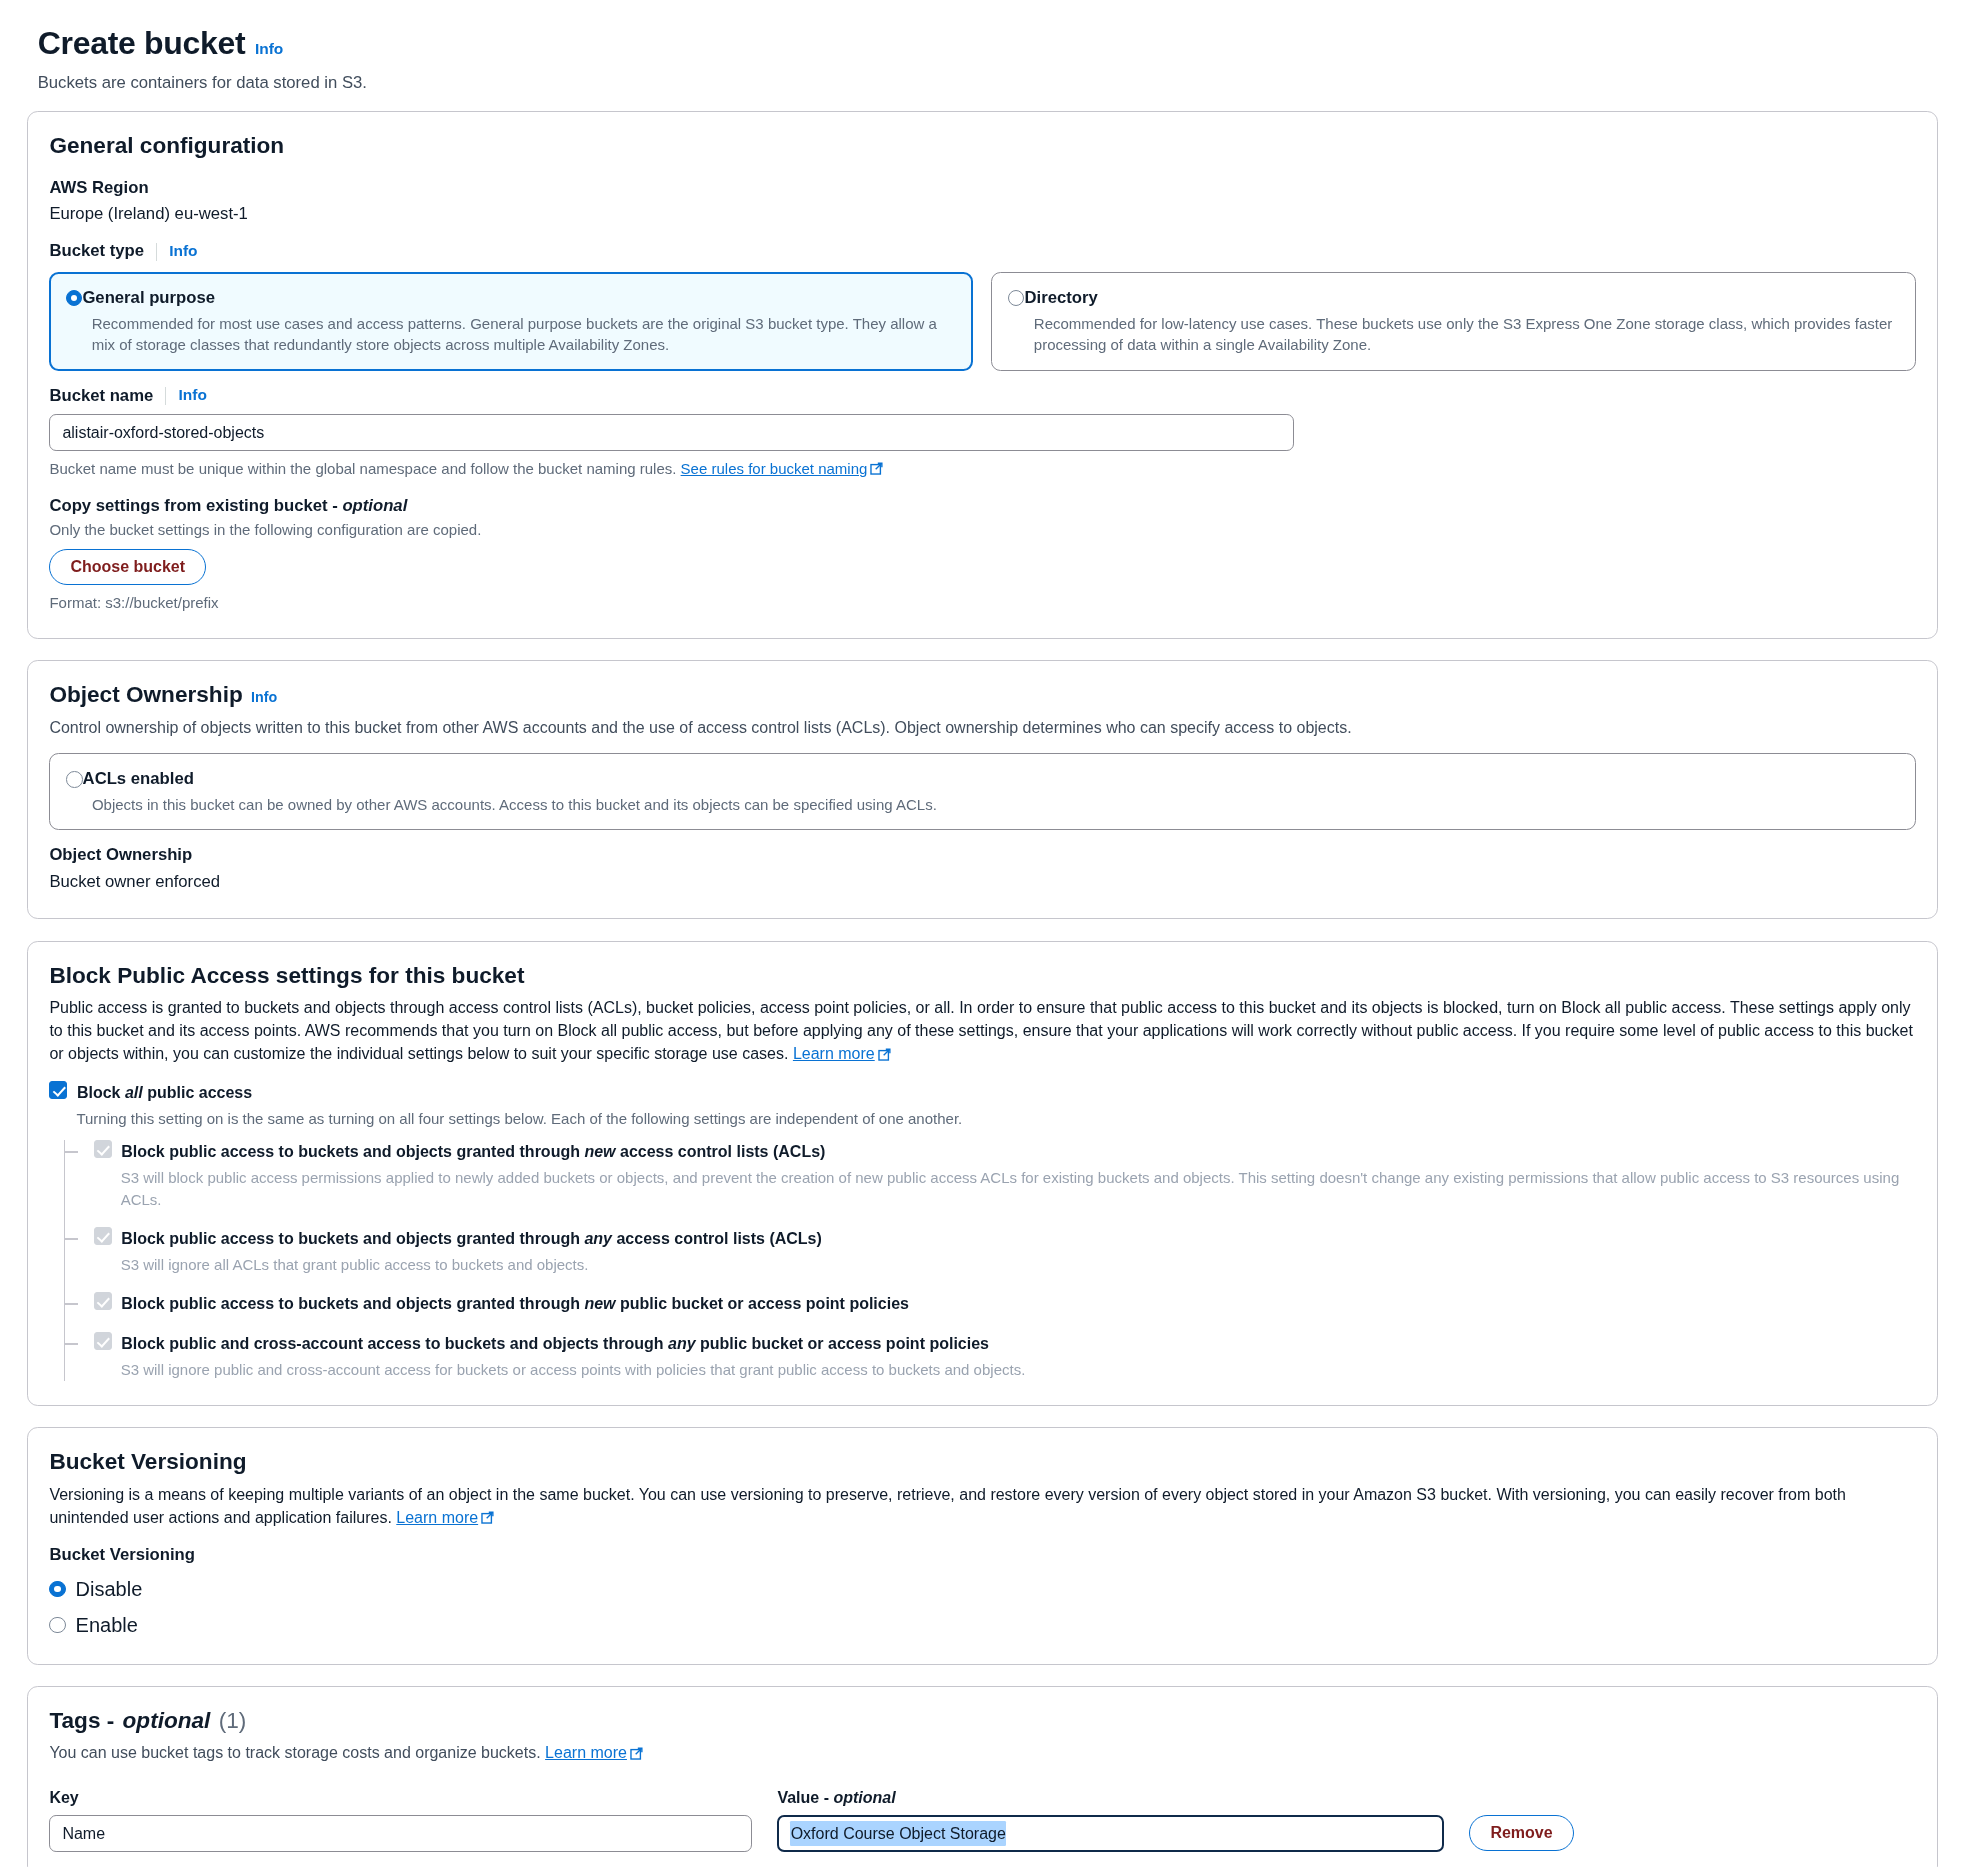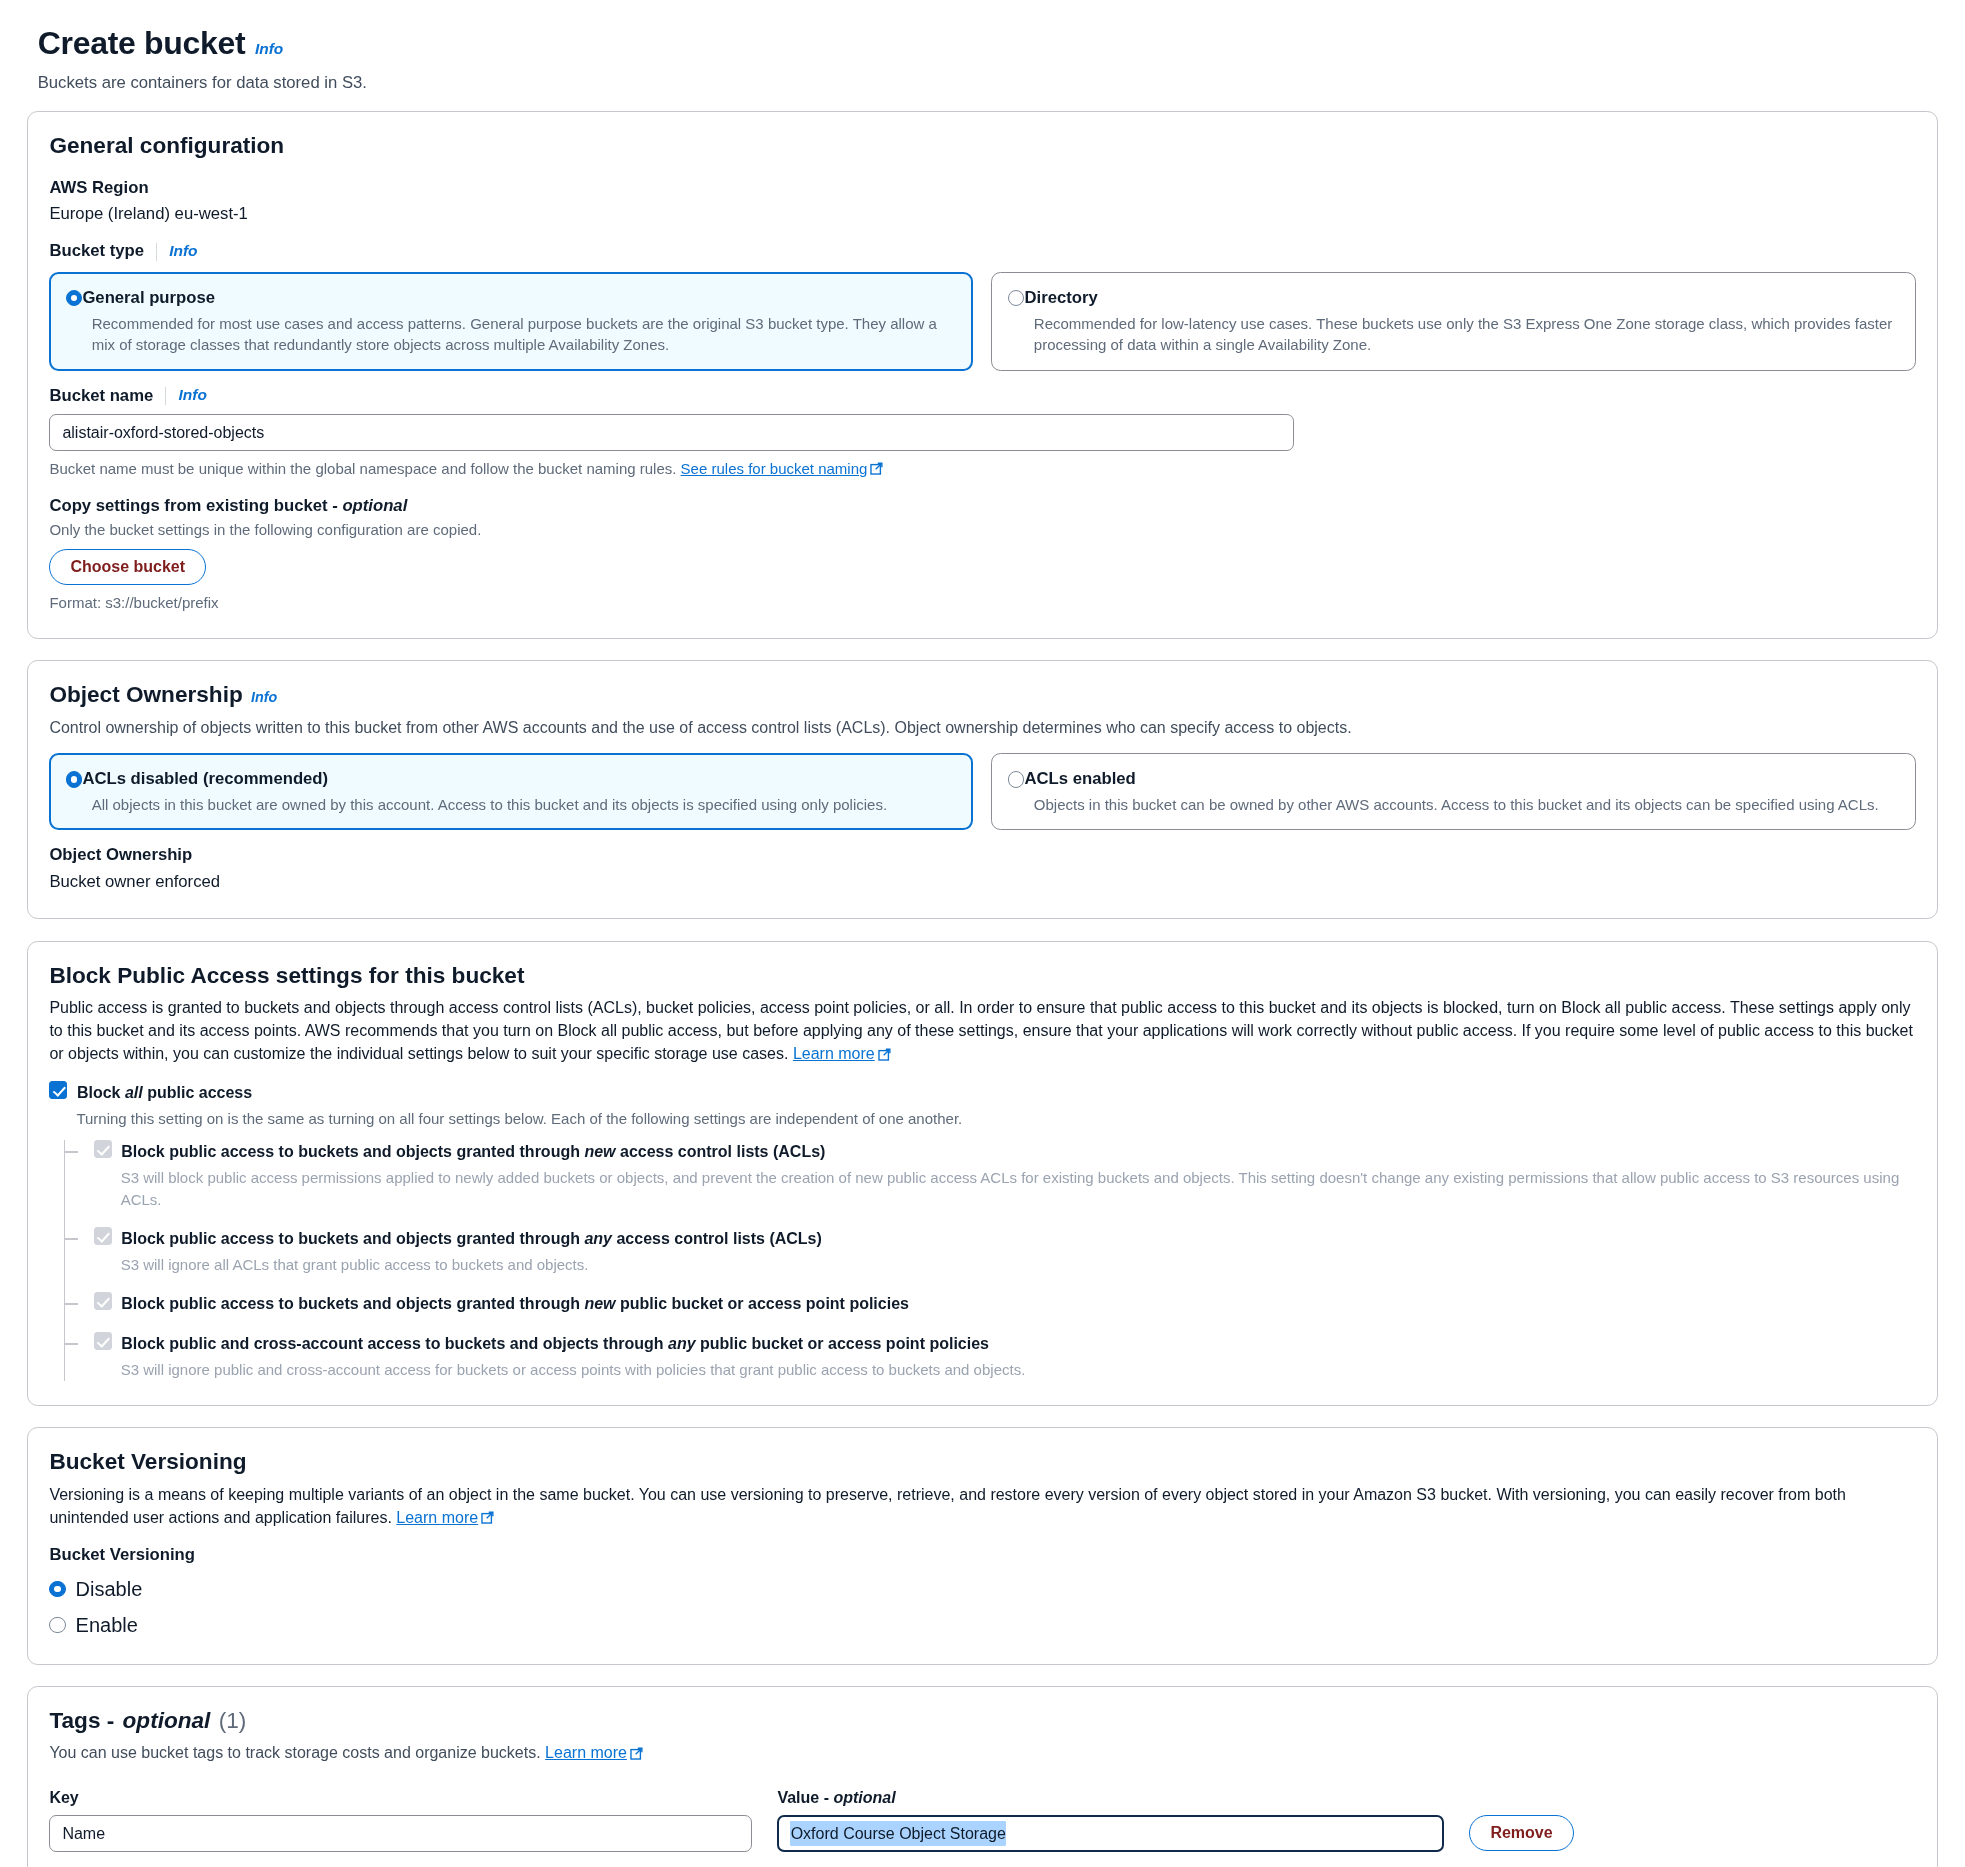--- a/index.html
+++ b/index.html
@@ -28,21 +28,20 @@
     letter-spacing: -0.3px;
     color: #0f1b2a;
     margin: 0;
   }
   .info-link {
     color: #0972d3;
     font-size: 15.5px;
     font-weight: bold;
     text-decoration: none;
     cursor: pointer;
-    font-style: italic;
   }
   .page-sub {
     font-size: 16.7px;
     color: #414d5c;
     margin-top: 4.8px;
   }
 
   
   .card {
     border: 1.2px solid #c6c6cd;
@@ -411,27 +410,20 @@
 </section>
 
 <section class="card">
   <h2 class="card-title">
     <span>Object Ownership</span>
     <a class="info-link">Info</a>
   </h2>
   <div class="card-desc">Control ownership of objects written to this bucket from other AWS accounts and the use of access control lists (ACLs). Object ownership determines who can specify access to objects.</div>
 
   <div class="tile-row" style="margin-top:14.3px;">
-    <div class="tile selected">
-      <div class="tile-head">
-        <span class="radio checked"></span>
-        <span class="tile-title">ACLs disabled (recommended)</span>
-      </div>
-      <div class="tile-desc">All objects in this bucket are owned by this account. Access to this bucket and its objects is specified using only policies.</div>
-    </div>
     <div class="tile">
       <div class="tile-head">
         <span class="radio"></span>
         <span class="tile-title">ACLs enabled</span>
       </div>
       <div class="tile-desc">Objects in this bucket can be owned by other AWS accounts. Access to this bucket and its objects can be specified using ACLs.</div>
     </div>
   </div>
 
   <div class="field-label">Object Ownership</div>

